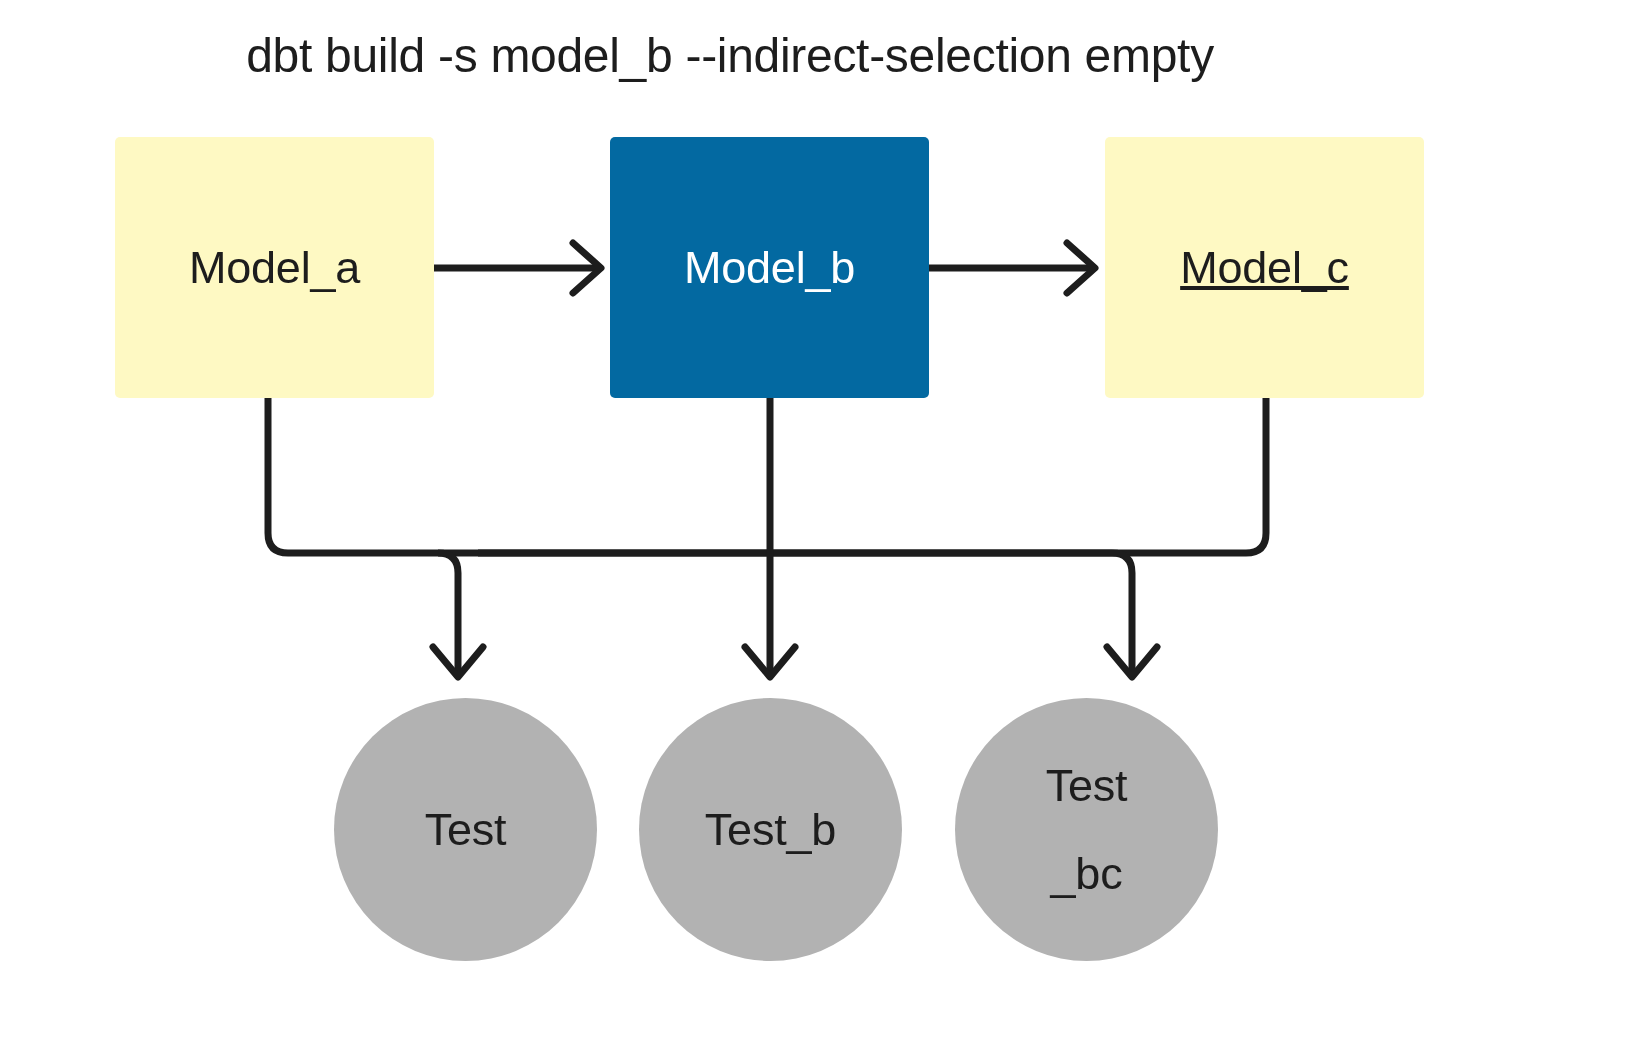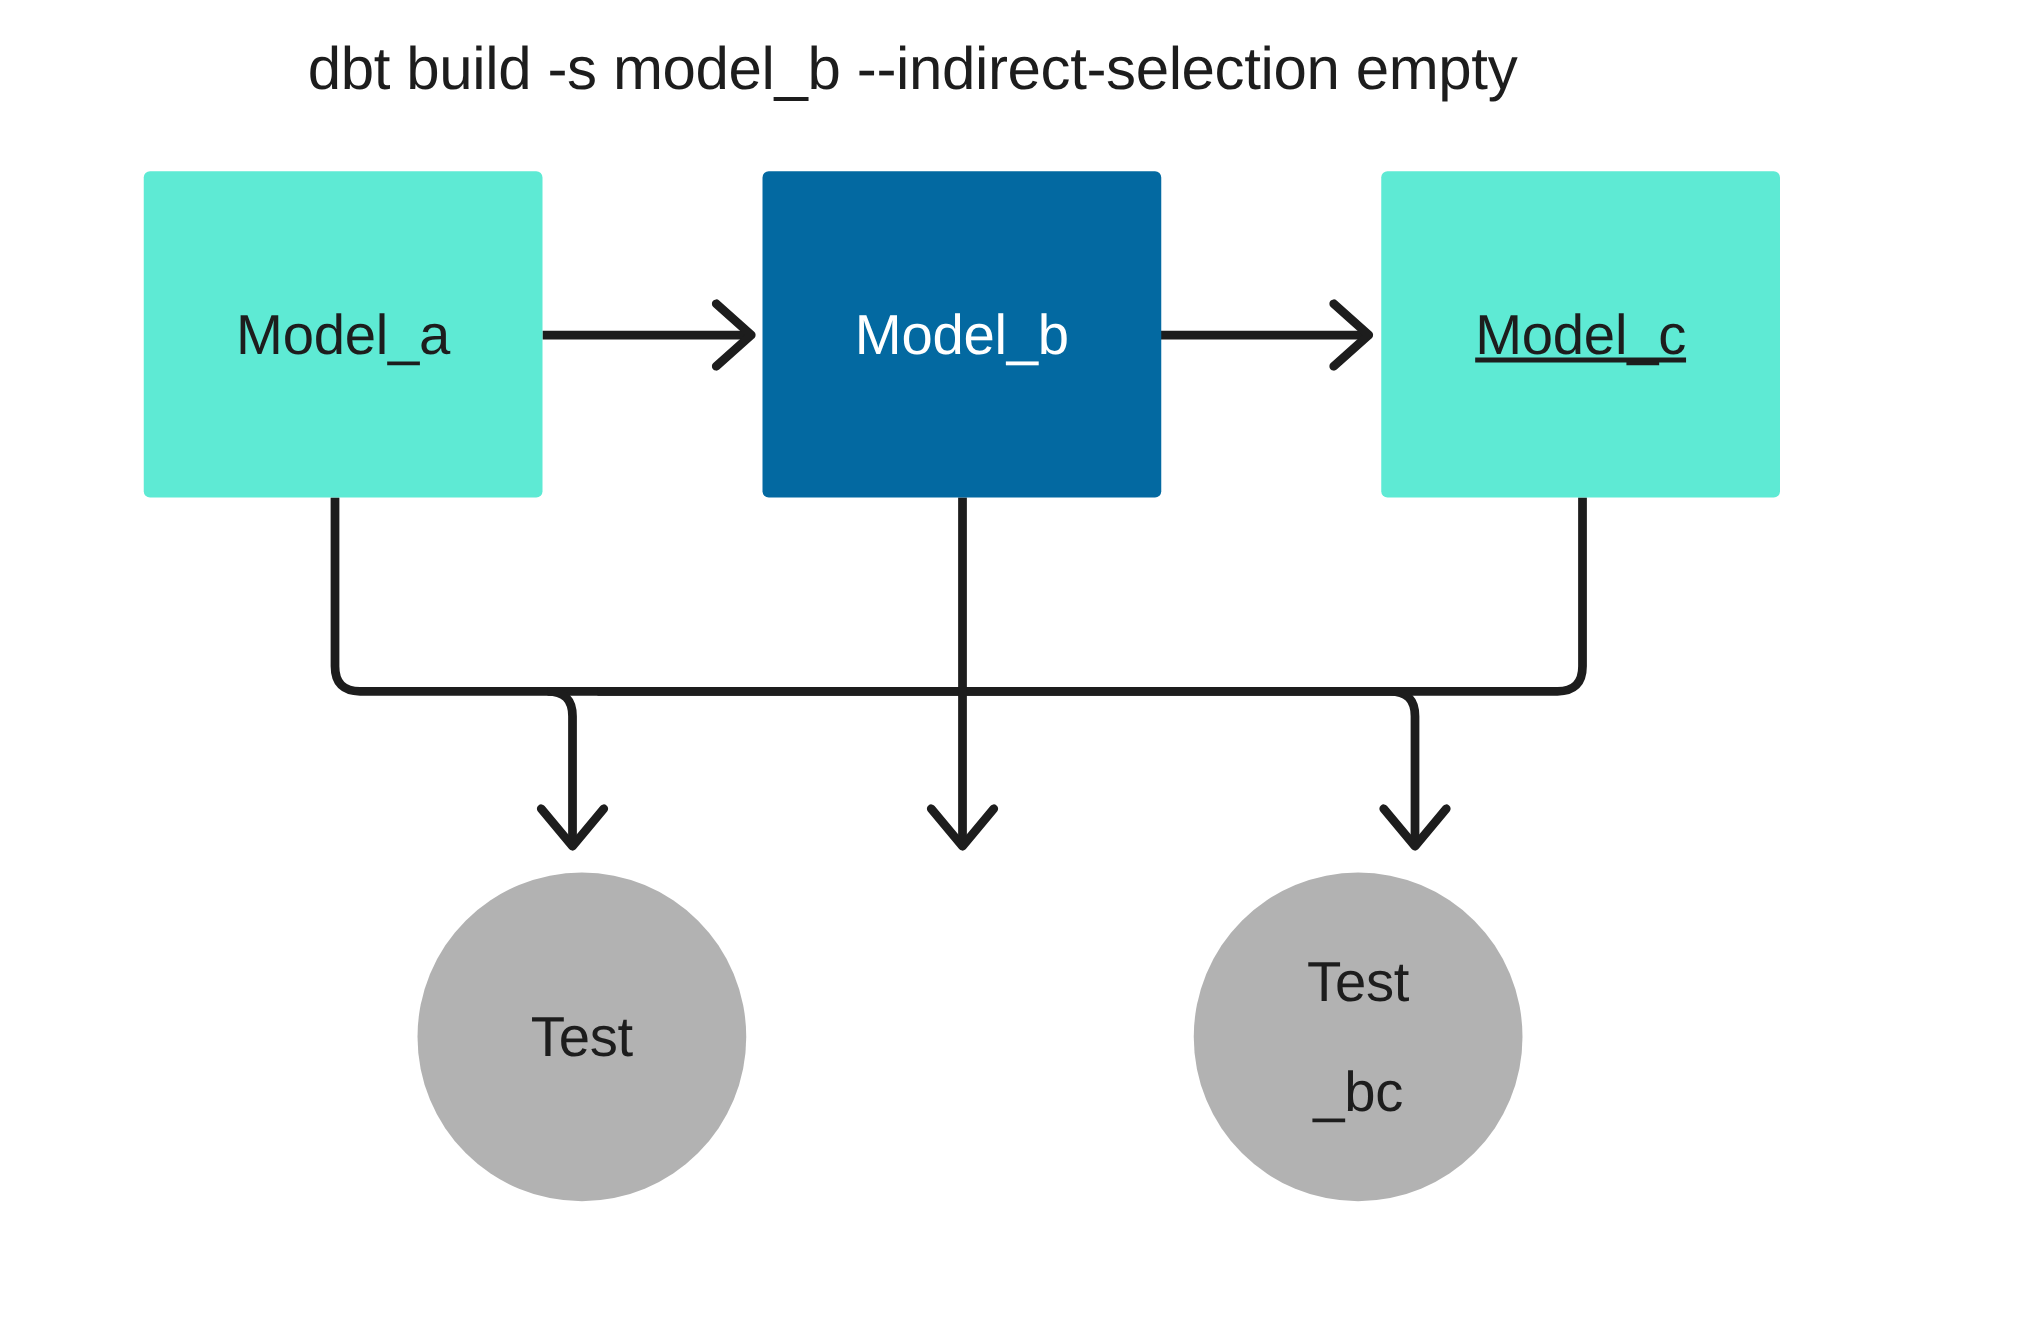--- a/index.html
+++ b/index.html
@@ -37,21 +37,21 @@
     width: 319px;
     height: 261px;
     border-radius: 5px;
     display: flex;
     align-items: center;
     justify-content: center;
     font-size: 45px;
     letter-spacing: -0.2px;
     box-sizing: border-box;
   }
-  .node-box.gray { background: #5eead4; color: #1d1d1d; align-items: center; }
+  .node-box.gray { background: #fef9c3; color: #1d1d1d; align-items: center; }
   .node-box.blue { background: #0369a1; color: #ffffff; }
   #node-model-a { left: 115px; }
   #node-model-b { left: 610px; }
   #node-model-c { left: 1105px; text-decoration: underline; }
 
   .node-circle {
     position: absolute;
     width: 263px;
     height: 263px;
     border-radius: 50%;
@@ -134,20 +134,25 @@
   <div class="node-box gray" id="node-model-c">
     <span>Model_c</span>
   </div>
 
   <div class="node-circle" id="node-test-ab">
     <span>
       <span class="circle-label">Test</span>
     </span>
   </div>
 
+  <div class="node-circle" id="node-test-b">
+    <span>
+      <span class="circle-label">Test_b</span>
+    </span>
+  </div>
 
   <div class="node-circle" id="node-test-bc">
     <span>
       <span class="circle-label">Test</span>
       <span class="circle-label">_bc</span>
     </span>
   </div>
 
 </div>
 

